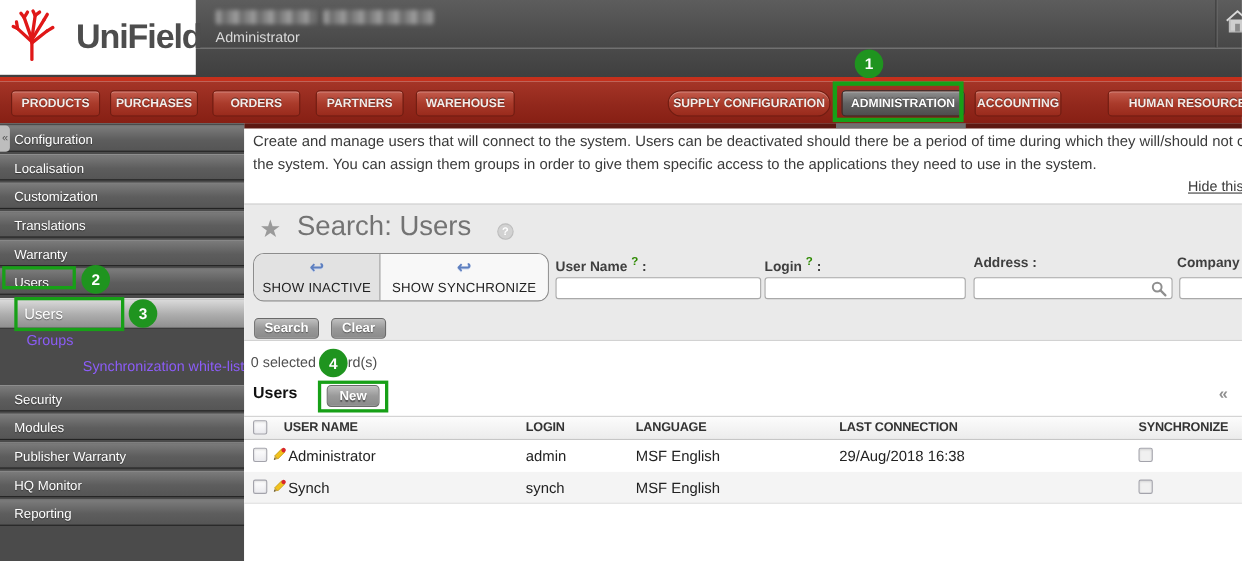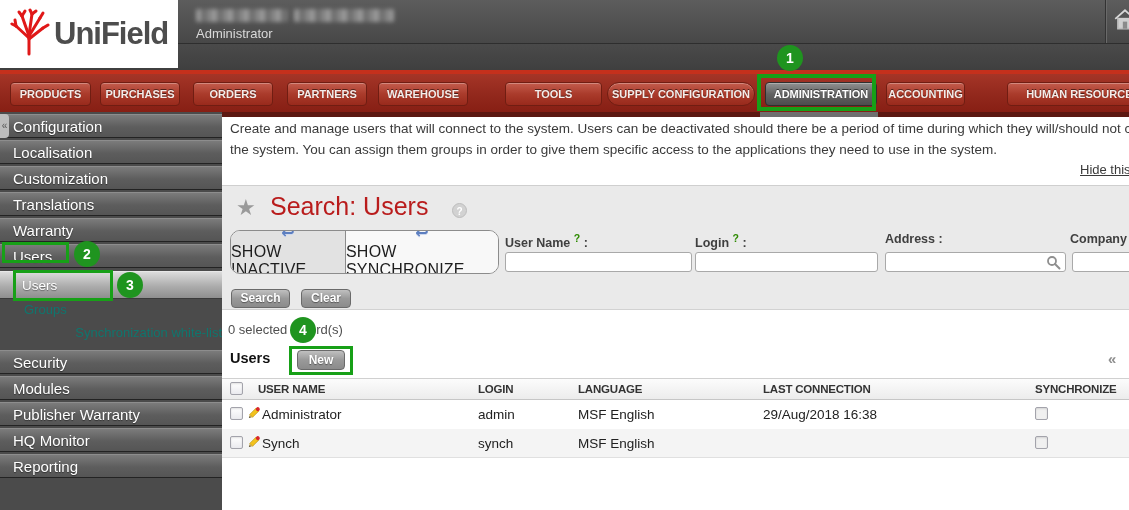--- a/index.html
+++ b/index.html
@@ -6,21 +6,21 @@
   #screen{position:relative;width:1129px;height:510px;overflow:hidden;
     font-family:"Liberation Sans","DejaVu Sans",sans-serif;background:#fff;}
   .abs{position:absolute;}
 
   
   .top-band1{left:0;top:0;width:1129px;height:43px;
     background:linear-gradient(#5d5d5d,#474747);border-bottom:1px solid #2e2e2e;}
   .top-band2{left:0;top:44px;width:1129px;height:26px;background:linear-gradient(#4a4a4a,#3f3f3f);}
   .red-line{left:0;top:70px;width:1129px;height:4px;background:#c5301c;}
   .logo-box{left:0;top:0;width:178px;height:68px;background:#fff;display:flex;align-items:center;}
-  .app-name{font-size:31px;font-weight:bold;color:#4d4d4d;letter-spacing:-1px;margin-left:4px;}
+  .app-name{font-size:31px;font-weight:bold;color:#4d4d4d;letter-spacing:-1px;margin-left:19px;}
   .redact{background:repeating-linear-gradient(90deg,#9a9a9a 0 5px,#6f6f6f 5px 11px,#858585 11px 16px);
     filter:blur(2px);border-radius:2px;}
   .role{left:196px;top:26px;color:#d9d9d9;font-size:13px;}
   .hdr-divider{left:1106px;top:0;width:1px;height:43px;background:#6a6a6a;box-shadow:-1px 0 0 #333;}
 
   
   .nav{left:0;top:74px;width:1129px;height:38px;
     background:linear-gradient(#a53527,#92281c 55%,#871f14);}
   .tab{top:82px;height:22px;line-height:22px;text-align:center;border-radius:4px;
     font-size:11px;font-weight:bold;color:#f5ece9;text-shadow:0 -1px 0 rgba(0,0,0,.55);
@@ -32,47 +32,47 @@
 
   
   .badge{width:26px;height:26px;border-radius:50%;background:#1f941f;color:#fff;
     font-size:14px;font-weight:bold;display:flex;align-items:center;justify-content:center;z-index:60;}
   .gbox{border:3px solid #17a017;z-index:55;pointer-events:none;}
   .gbox4{border-width:4px;}
 
   
   .sidebar{left:0;top:112px;width:222px;height:398px;background:#4b4b4b;}
   .side-item{left:0;width:222px;height:24px;line-height:24px;padding-left:13px;box-sizing:border-box;
-    color:#fff;font-size:15px;text-shadow:0 1px 1px rgba(0,0,0,.45);cursor:pointer;
+    color:#fff;font-size:12px;text-shadow:0 1px 1px rgba(0,0,0,.45);cursor:pointer;
     background:linear-gradient(#7b7b7b,#5d5d5d 55%,#555);border-top:1px solid #8d8d8d;border-bottom:1px solid #232323;}
   .side-sub{left:0;width:222px;height:18px;line-height:18px;padding-left:24px;box-sizing:border-box;
-    color:#0f766e;font-size:13px;cursor:pointer;}
+    color:#8b5cf6;font-size:13px;cursor:pointer;}
   .side-sub-sel{left:0;width:222px;height:28px;line-height:28px;padding-left:22px;box-sizing:border-box;
     color:#fff;font-size:13.5px;text-shadow:0 1px 1px rgba(0,0,0,.4);cursor:pointer;
     background:linear-gradient(#dcdcdc,#acacac 55%,#8f8f8f);border-top:1px solid #e8e8e8;border-bottom:1px solid #3a3a3a;}
   .collapse-handle{left:0;top:114px;width:9px;height:24px;background:#bdbdbd;border-radius:0 4px 4px 0;
     color:#555;font-size:10px;line-height:24px;text-align:center;cursor:pointer;z-index:5;}
 
   
   .content-bg{left:222px;top:117px;width:907px;height:393px;background:#fff;}
   .desc-line{left:230px;color:#3a3a3a;font-size:13.5px;white-space:nowrap;}
   .hide-tip{left:1080px;top:162px;color:#3a3a3a;font-size:13px;text-decoration:underline;white-space:nowrap;cursor:pointer;}
 
   .search-panel{left:222px;top:185px;width:907px;height:125px;background:#eaeaea;
     border-top:1px solid #cfcfcf;border-bottom:1px solid #d2d2d2;box-sizing:border-box;}
   .star{left:236px;top:195px;font-size:22px;color:#9a9a9a;cursor:pointer;}
-  .page-title{left:270px;top:192px;font-size:25px;color:#b91c1c;text-align:center;}
+  .page-title{left:270px;top:192px;font-size:25px;color:#737373;text-align:center;}
   .help-dot{left:452px;top:203px;width:15px;height:15px;border-radius:50%;background:#d2d2d2;border:1px solid #bdbdbd;
     color:#fff;font-size:10px;font-weight:bold;text-align:center;line-height:15px;box-sizing:border-box;cursor:pointer;}
 
   .toggle-group{left:230px;top:230px;width:267px;height:42px;border:1px solid #8c8c8c;border-radius:10px;
     background:#f8f8f8;overflow:hidden;display:flex;}
   .toggle-cell{height:100%;display:flex;flex-direction:column;align-items:center;justify-content:center;cursor:pointer;}
   .toggle-cell .uicon{font-size:16px;font-weight:bold;color:#5d7fc0;line-height:16px;text-shadow:0 1px 0 #cdd8ee;}
-  .toggle-cell .tlabel{font-size:16px;color:#1d1d1d;letter-spacing:.2px;margin-top:2px;}
+  .toggle-cell .tlabel{font-size:12px;color:#1d1d1d;letter-spacing:.2px;margin-top:2px;}
   .tg-left{width:115px;background:#e2e2e2;border-right:1px solid #8c8c8c;box-sizing:border-box;}
   .tg-right{width:152px;background:#f8f8f8;}
 
   .fld-label{top:232px;font-size:12.5px;font-weight:bold;color:#3f3f3f;white-space:nowrap;}
   .fld-label sup{color:#2d8a00;font-weight:bold;font-size:10.5px;}
   .fld-input{top:252px;height:20px;border:1px solid #a9a9a9;border-radius:3px;background:#fff;box-sizing:border-box;}
   .search-glass{left:1046px;top:255px;width:15px;height:15px;cursor:pointer;}
 
   .gbtn{height:19px;line-height:17px;text-align:center;border-radius:4px;cursor:pointer;
     background:linear-gradient(#c0c0c0,#999 50%,#8b8b8b);border:1px solid #6a6a6a;box-sizing:border-box;
@@ -137,21 +137,20 @@
       <rect x="10" y="13.5" width="4" height="6.5" fill="#8a8a8a" stroke="none"></rect>
     </svg>
   </div>
 
   <div class="abs nav"></div>
   <div class="abs tab" style="left:10px;width:79px;">PRODUCTS</div>
   <div class="abs tab" style="left:100px;width:78px;">PURCHASES</div>
   <div class="abs tab" style="left:193px;width:78px;">ORDERS</div>
   <div class="abs tab" style="left:287px;width:78px;">PARTNERS</div>
   <div class="abs tab" style="left:378px;width:88px;">WAREHOUSE</div>
-  <div class="abs tab" style="left:505px;width:95px;">TOOLS</div>
   <div class="abs tab" style="left:607px;width:146px;border-radius:12px;">SUPPLY CONFIGURATION</div>
   <div class="abs tab tab-active" style="left:765px;width:110px;">ADMINISTRATION</div>
   <div class="abs tab" style="left:886px;width:77px;">ACCOUNTING</div>
   <div class="abs tab" style="left:1007px;width:150px;">HUMAN RESOURCES</div>
   <div class="abs maroon-strip"></div>
   <div class="abs tab-notch"></div>
 
   <div class="abs sidebar"></div>
   <div class="abs collapse-handle">«</div>
   <div class="abs side-item" style="top:114px;">Configuration</div>

